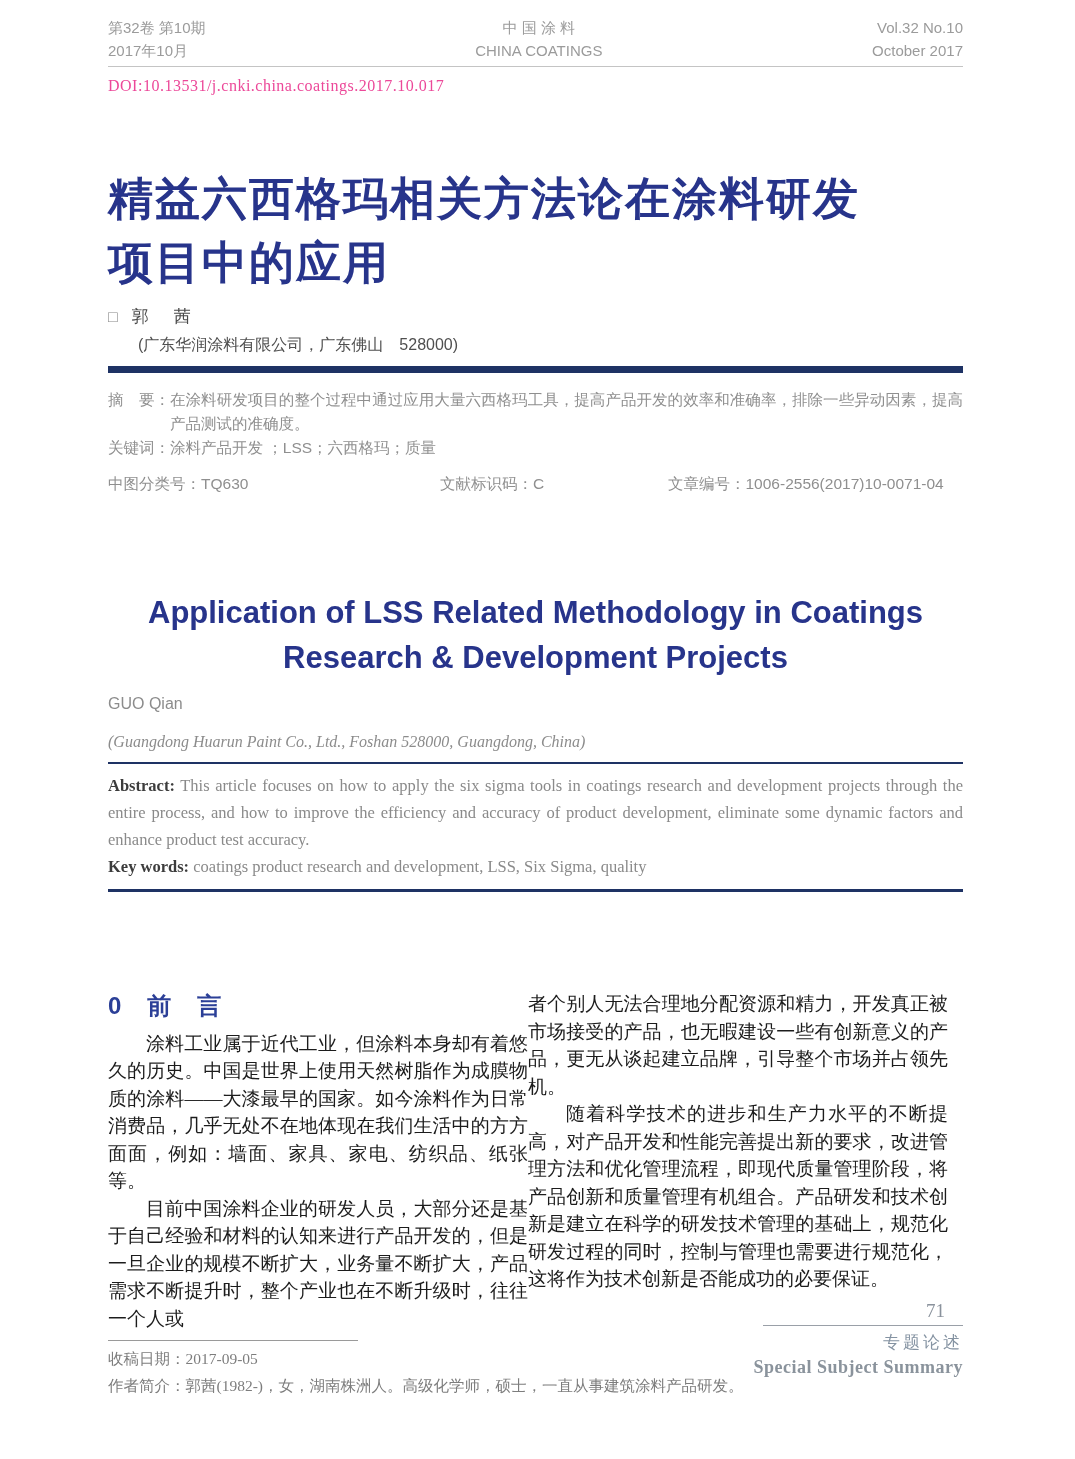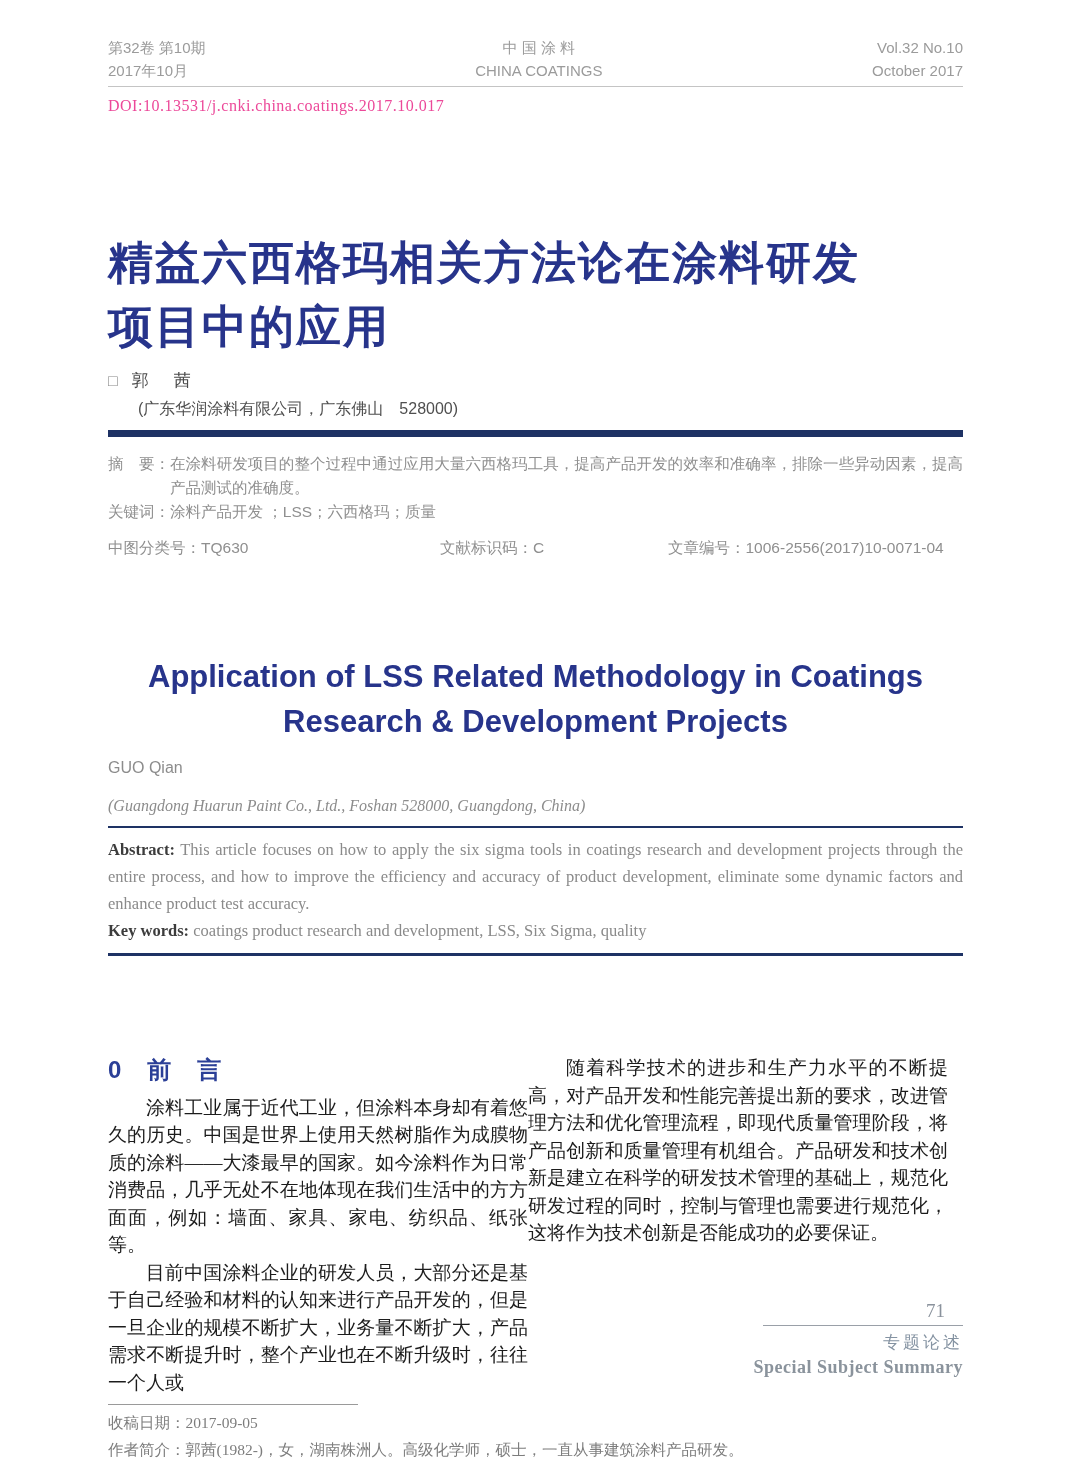--- a/index.html
+++ b/index.html
@@ -3,21 +3,21 @@
 <meta charset="utf-8">
 <style>
   * { box-sizing: border-box; }
   html, body { margin: 0; padding: 0; background: #ffffff; }
   .page {
     position: relative;
     width: 1075px;
     height: 1459px;
     background: #ffffff;
     font-family: "Liberation Sans", sans-serif;
-    padding: 36px 112px 0 108px;
+    padding: 16px 112px 0 108px;
     overflow: hidden;
   }
 
   
   .journal-header {
     display: flex;
     justify-content: space-between;
     color: #9b9b9b;
     font-size: 15px;
     line-height: 23px;
@@ -28,21 +28,21 @@
   .doi-line {
     font-family: "Liberation Serif", serif;
     color: #ec4899;
     font-size: 16px;
     margin-top: 10px;
     letter-spacing: 0.5px;
   }
 
   
   .cn-title {
-    margin-top: 116px;
+    margin-top: 72px;
     color: #27348B;
     font-weight: bold;
     font-size: 45px;
     line-height: 64px;
     letter-spacing: 2px;
   }
   .author-row {
     margin-top: 10px;
     display: flex;
     align-items: center;
@@ -230,20 +230,21 @@
 
   <hr class="en-rule-bottom">
 
   <div class="body-columns">
     <div class="col">
       <div class="section-heading">0　前　言</div>
       <p>涂料工业属于近代工业，但涂料本身却有着悠久的历史。中国是世界上使用天然树脂作为成膜物质的涂料——大漆最早的国家。如今涂料作为日常消费品，几乎无处不在地体现在我们生活中的方方面面，例如：墙面、家具、家电、纺织品、纸张等。</p>
       <p>目前中国涂料企业的研发人员，大部分还是基于自己经验和材料的认知来进行产品开发的，但是一旦企业的规模不断扩大，业务量不断扩大，产品需求不断提升时，整个产业也在不断升级时，往往一个人或</p>
     </div>
     <div class="col">
+      <p class="no-indent">者个别人无法合理地分配资源和精力，开发真正被市场接受的产品，也无暇建设一些有创新意义的产品，更无从谈起建立品牌，引导整个市场并占领先机。</p>
       <p>随着科学技术的进步和生产力水平的不断提高，对产品开发和性能完善提出新的要求，改进管理方法和优化管理流程，即现代质量管理阶段，将产品创新和质量管理有机组合。产品研发和技术创新是建立在科学的研发技术管理的基础上，规范化研发过程的同时，控制与管理也需要进行规范化，这将作为技术创新是否能成功的必要保证。</p>
     </div>
   </div>
 
   <div class="footnote-block">
     <hr class="footnote-rule">
     <div class="footnote-line">收稿日期：2017-09-05</div>
     <div class="footnote-line">作者简介：郭茜(1982-)，女，湖南株洲人。高级化学师，硕士，一直从事建筑涂料产品研发。</div>
   </div>
 

